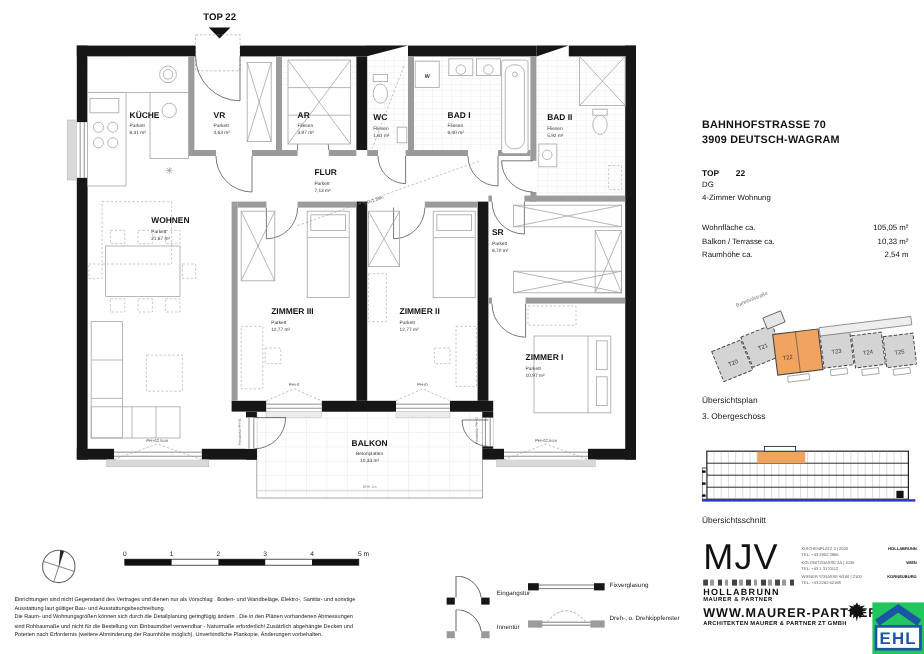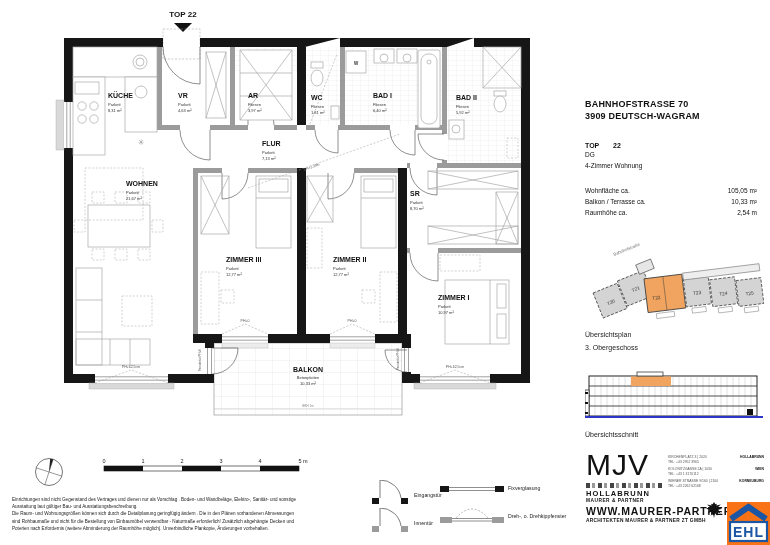--- a/index.html
+++ b/index.html
@@ -40,21 +40,21 @@
   
   .mjv-big{font-size:30px;font-weight:normal;letter-spacing:1px;line-height:30px}
   .pixband{width:78px;height:5px;background:repeating-linear-gradient(90deg,#444 0 4px,#fff 4px 6px,#999 6px 9px,#fff 9px 12px)}
   .mjv-arch{font-size:7.5px;font-weight:bold;letter-spacing:1.1px}
   .mjv-part{font-size:4.8px;font-weight:bold;letter-spacing:.5px}
   .mjv-addr{width:96px;font-size:3.4px;line-height:4.6px;color:#555}
   .mjv-addr .arow{display:flex;justify-content:space-between}
   .mjv-addr .city{font-weight:bold;color:#111}
   .mjv-web{font-size:10.5px;font-weight:bold;letter-spacing:.8px}
   .mjv-co{font-size:4.8px;font-weight:bold;letter-spacing:.3px}
-  .ehl{width:43px;height:43px;background:#f97316}
+  .ehl{width:43px;height:43px;background:#22c55e}
 </style>
 </head>
 <body>
 
 <svg class="abs" style="left:0;top:0" width="575" height="455" viewBox="0 0 575 455">
   <defs>
     <pattern id="tile" width="8" height="5" patternUnits="userSpaceOnUse">
       <path d="M0,0H8M0,0V5" stroke="#e3e3e3" stroke-width="0.5" fill="none"></path>
     </pattern>
     <pattern id="btile" width="17" height="12" patternUnits="userSpaceOnUse">

